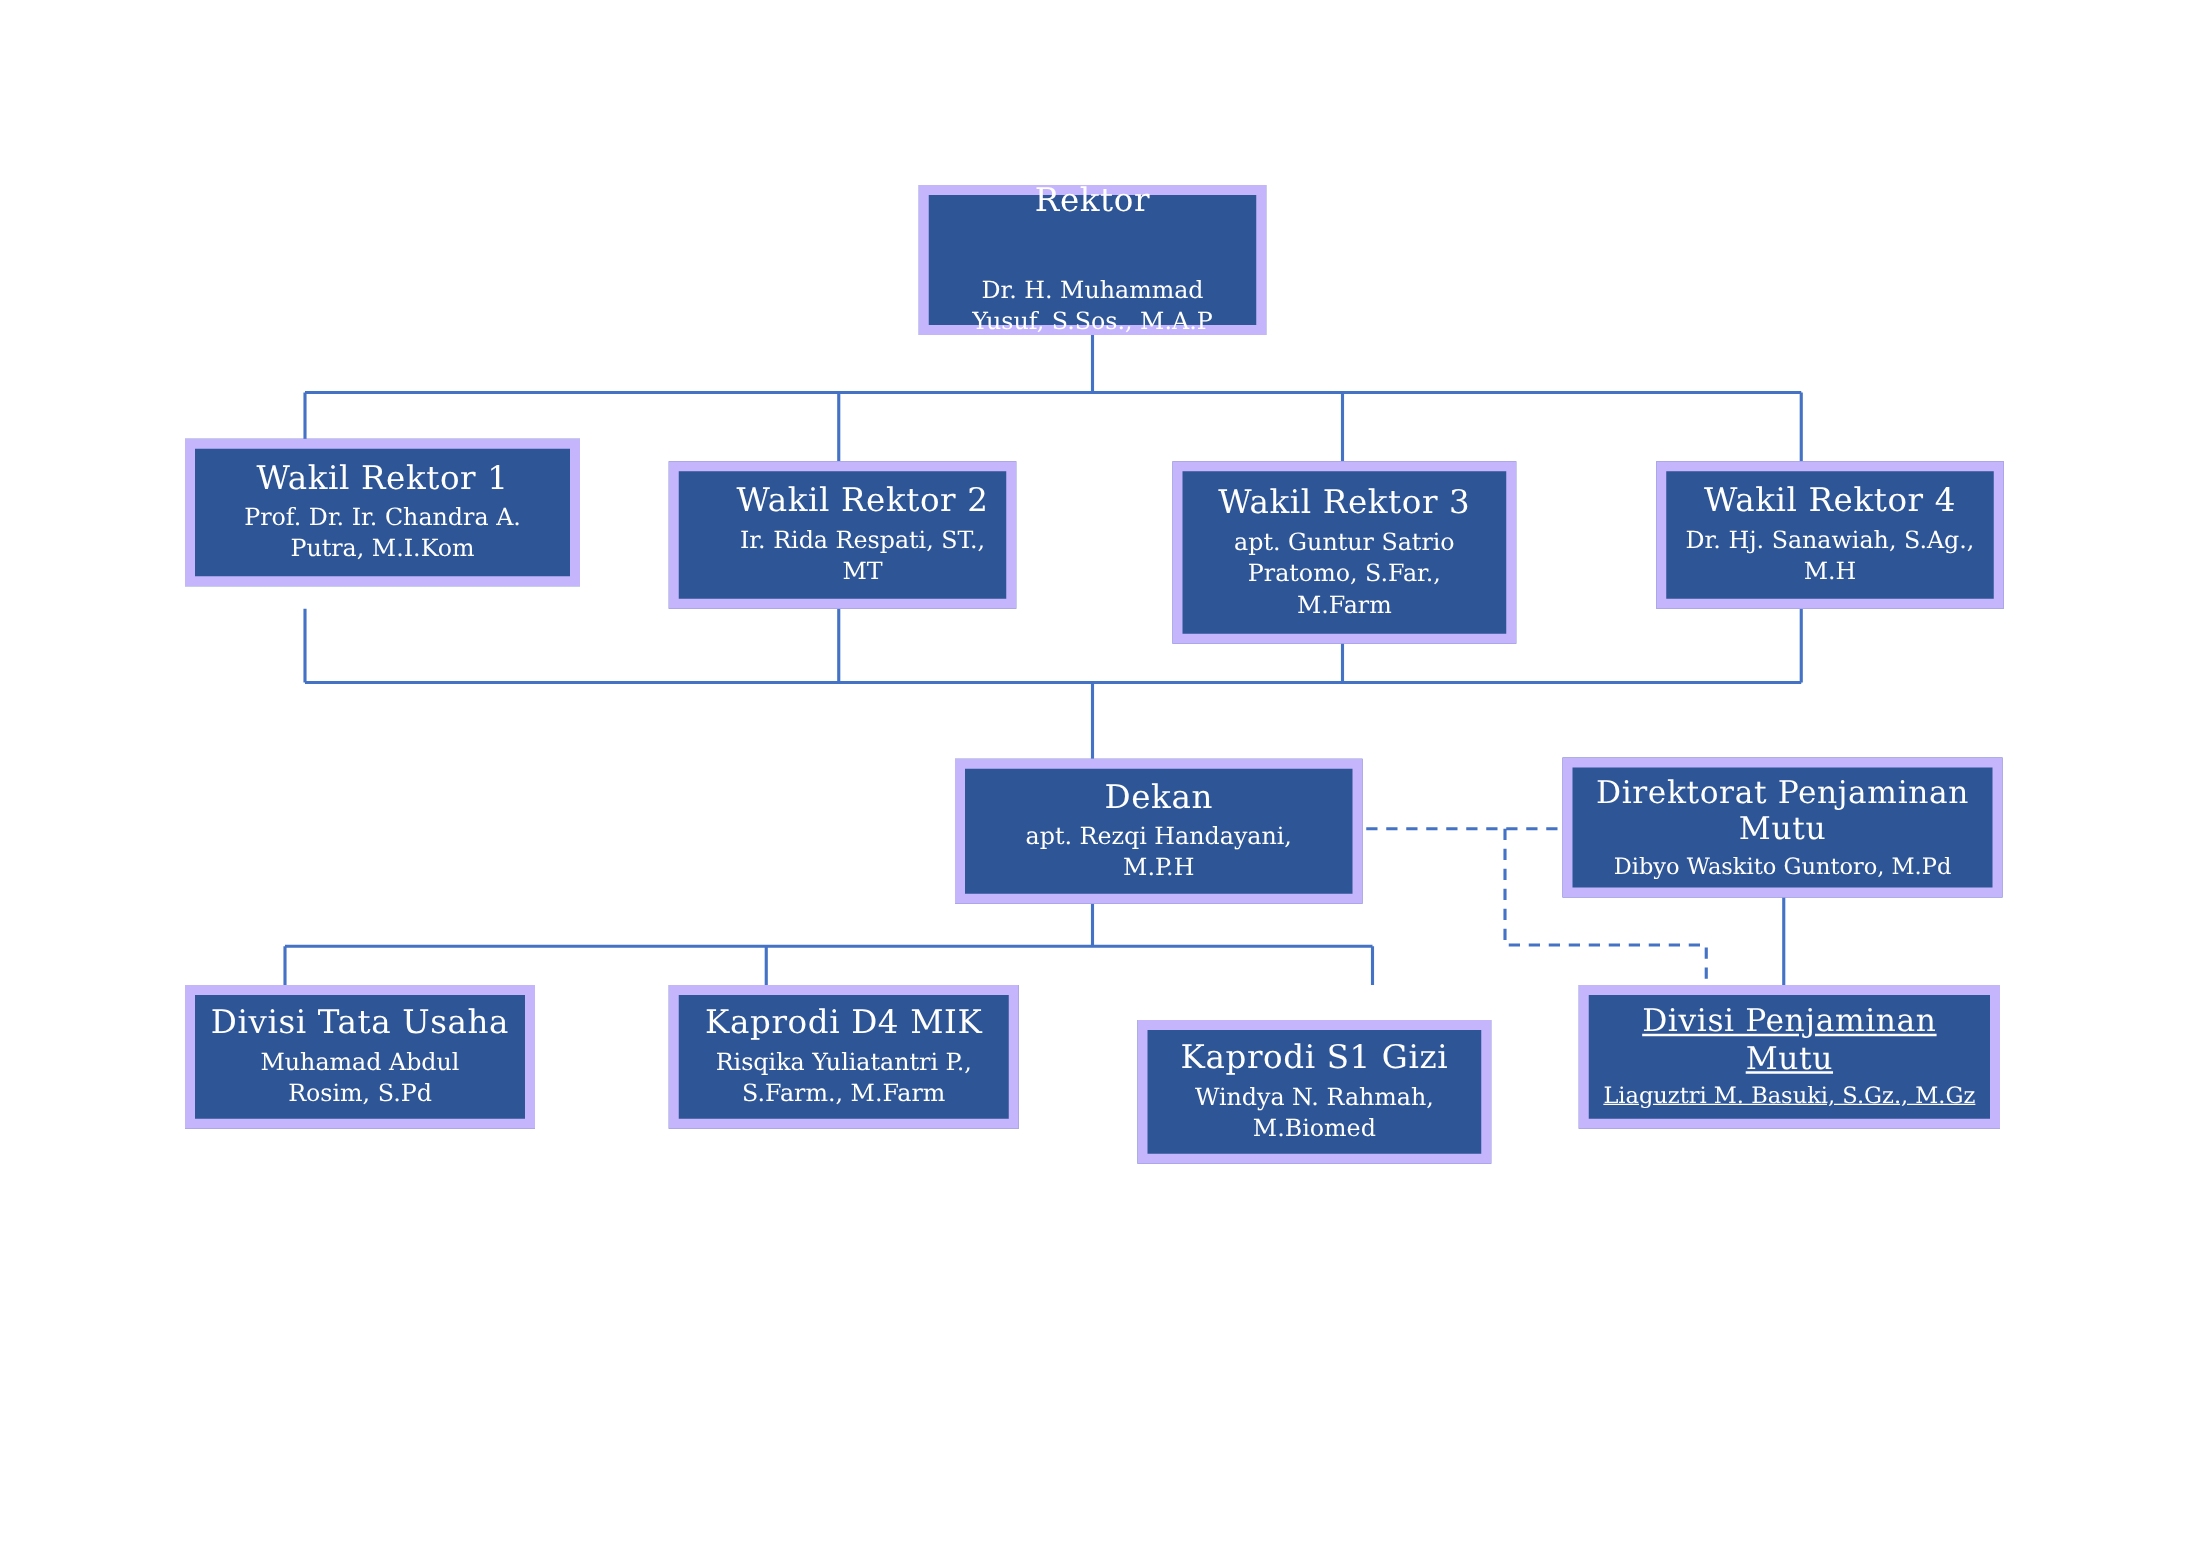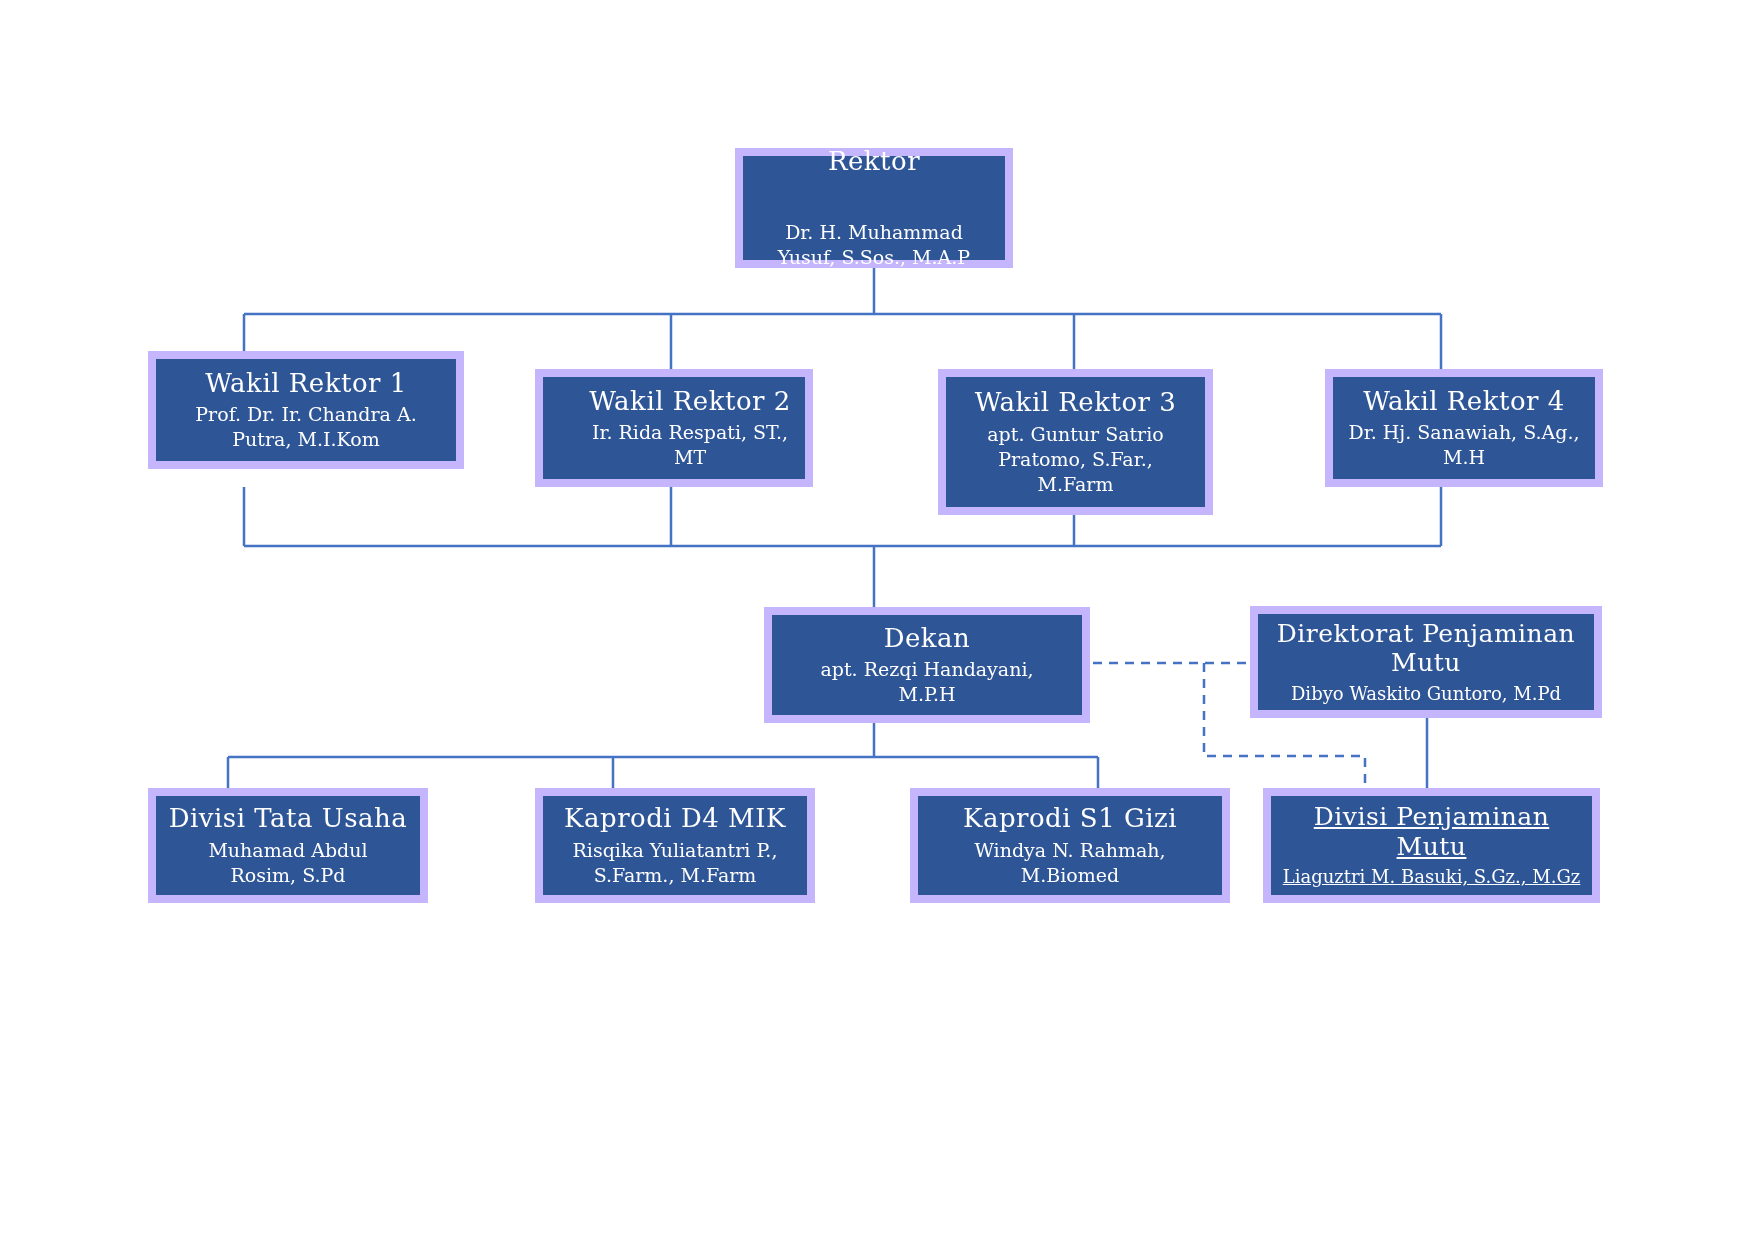--- a/index.html
+++ b/index.html
@@ -47,21 +47,21 @@
   
   #n-rektor      { left: 735px;  top: 148px; width: 278px; height: 120px; }
   #n-wr1         { left: 148px;  top: 351px; width: 316px; height: 118px; text-align: center; }
   #n-wr2         { left: 535px;  top: 369px; width: 278px; height: 118px; padding-left: 40px; }
   #n-wr3         { left: 938px;  top: 369px; width: 275px; height: 146px; }
   #n-wr4         { left: 1325px; top: 369px; width: 278px; height: 118px; }
   #n-dekan       { left: 735px;  top: 607px; width: 326px; height: 116px; margin-left: 29px; }
   #n-direktorat  { left: 1250px; top: 606px; width: 352px; height: 112px; }
   #n-divisi-tu   { left: 148px;  top: 788px; width: 280px; height: 115px; }
   #n-kaprodi-d4  { left: 535px;  top: 788px; width: 280px; height: 115px; }
-  #n-kaprodi-s1  { left: 910px;  top: 788px; width: 320px; height: 115px; }
+  #n-kaprodi-s1  { left: 910px;  top: 816px; width: 283px; height: 115px; }
   #n-divisi-pm   { left: 1263px; top: 788px; width: 337px; height: 115px; text-decoration: underline; }
   
   #n-rektor .person      { max-width: 240px; margin-top: 40px; }
   #n-wr1 .person         { max-width: 235px; }
   #n-wr2 .person         { max-width: 252px; }
   #n-wr3 .person         { max-width: 235px; }
   #n-wr4 .person         { max-width: 240px; }
   #n-dekan .person       { max-width: 235px; }
   #n-direktorat .person  { max-width: 330px; font-size: 18px; }
   #n-direktorat .title   { font-size: 25px; max-width: 300px; }

